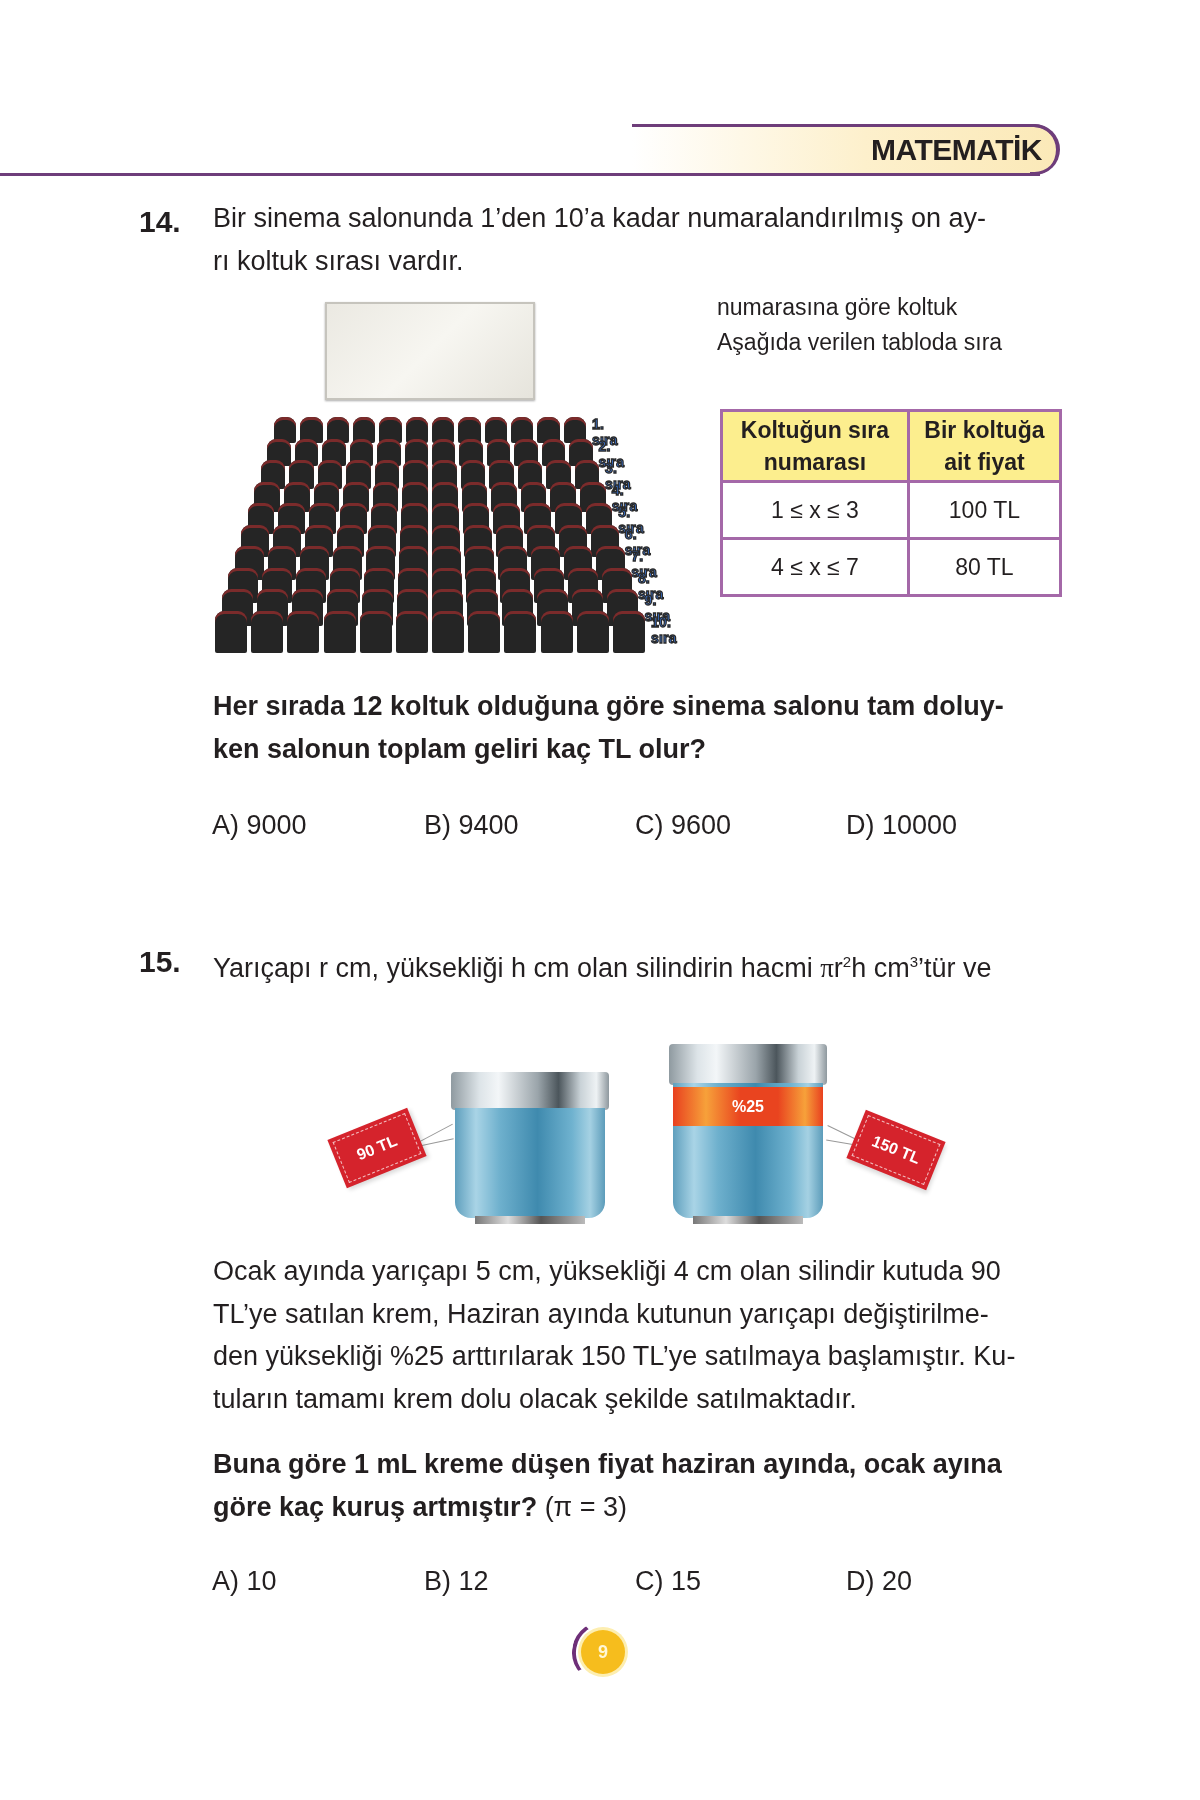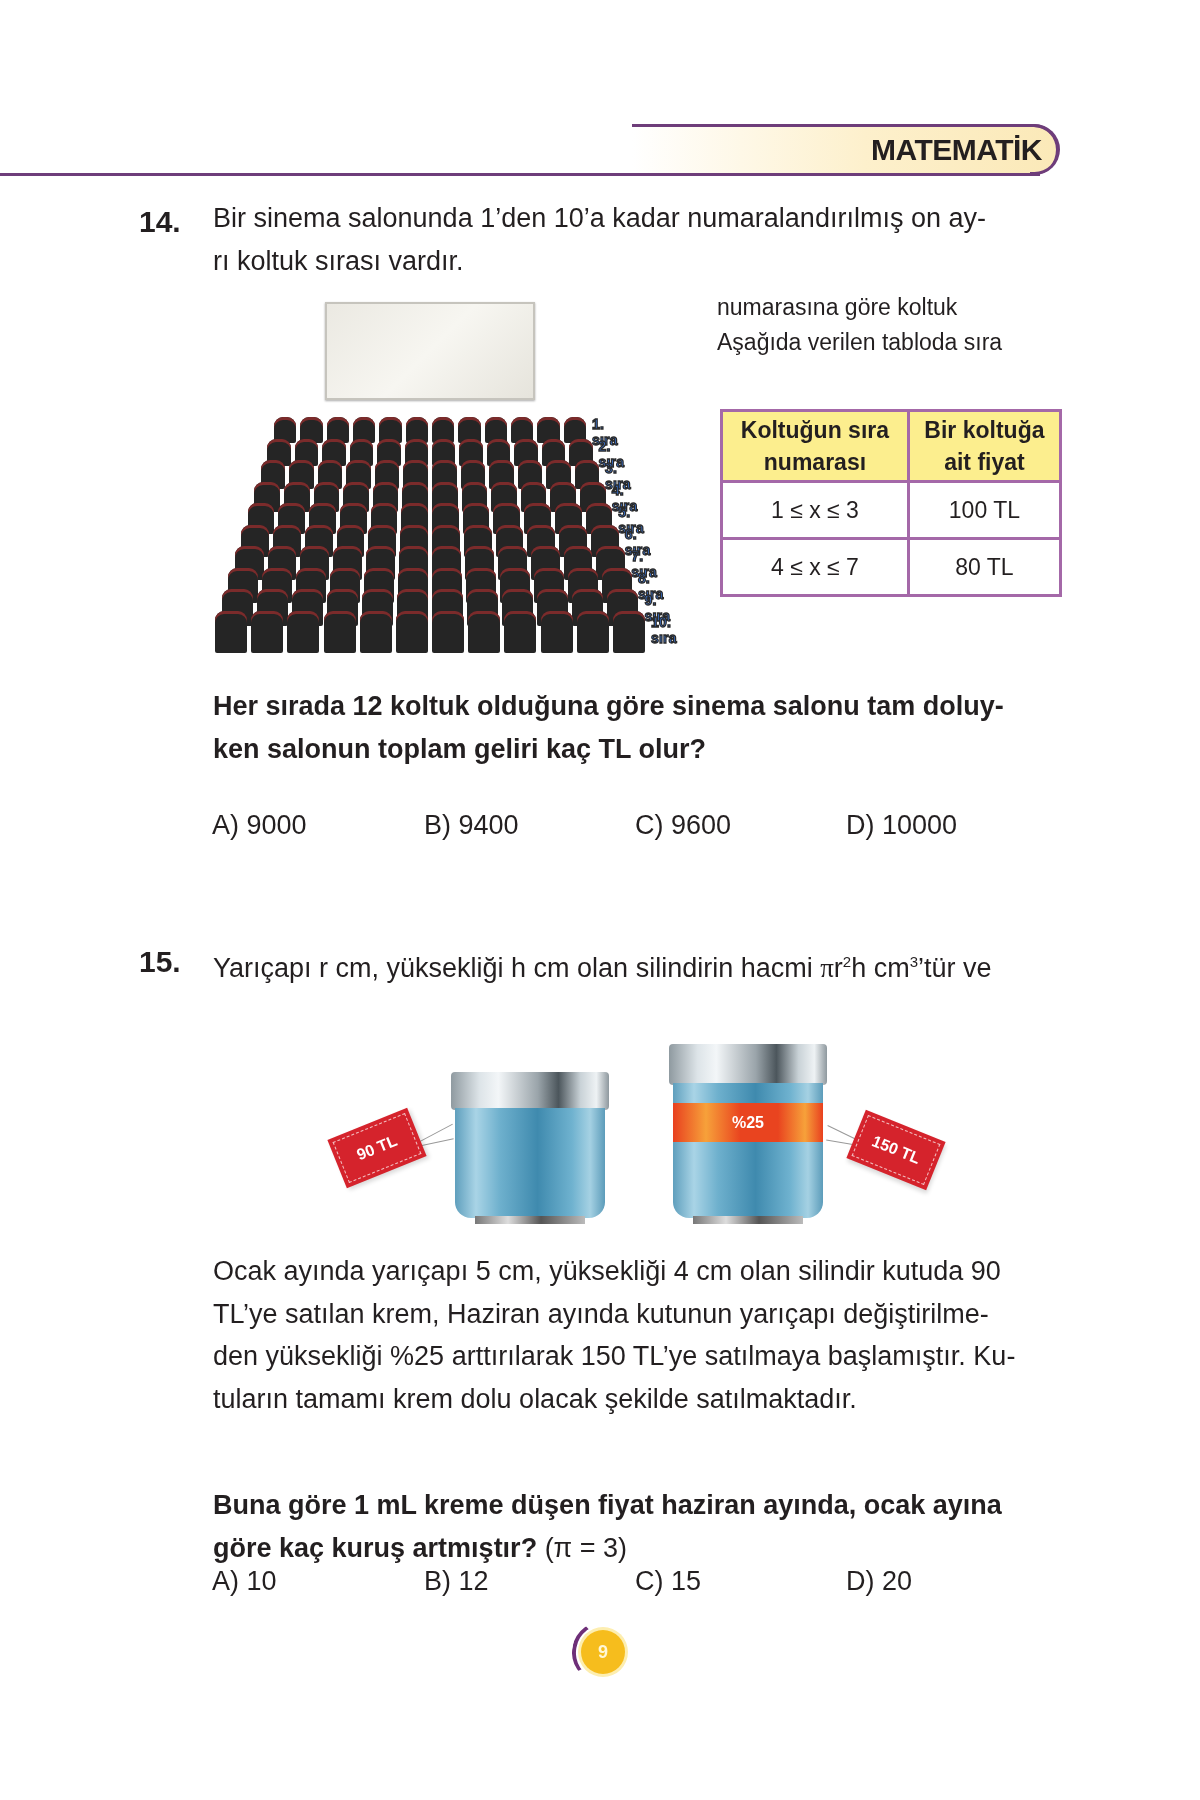--- a/index.html
+++ b/index.html
@@ -24,21 +24,21 @@
   
   .screen { left:325px; top:302px; width:210px; height:98px; background:linear-gradient(135deg,#ebe9e2,#f7f6f1 50%,#e6e4dc); border:2px solid #c6c4bd; box-sizing:border-box; box-shadow:0 1px 2px #aaa; }
   .seat { position:absolute; background:#252525; border-radius:9px 9px 2px 2px; box-shadow: inset 0 3px 0 #7b2b2b; }
   .row-label { position:absolute; font-size:14px; font-weight:bold; color:#3b82f6; -webkit-text-stroke:1.3px #2a2a2a; letter-spacing:0.2px; }
   
   .ans { font-size:27px; }
   
   .lid { position:absolute; background:linear-gradient(to right,#8f9aa0 0%,#dde4e8 18%,#f3f6f8 30%,#9aa4aa 55%,#4c565c 68%,#c9d2d7 82%,#eef2f4 92%,#8e989e 100%); border-radius:4px; }
   .body { position:absolute; background:linear-gradient(to right,#5f9fbd 0%,#a9d4e6 14%,#6eb0cd 30%,#3f8aae 55%,#6fb2cf 78%,#a5d1e3 90%,#5c9cba 100%); border-radius:0 0 16px 16px; }
   .base { position:absolute; background:linear-gradient(to right,#777,#ddd 30%,#555 60%,#bbb); }
-  .band { position:absolute; background:linear-gradient(to right,#e8401f 0%,#f7a13a 22%,#e9441f 45%,#e9441f 70%,#f7a13a 88%,#e8401f 100%); color:#fff; font-weight:bold; font-size:16px; text-align:center;margin-top:16px; }
+  .band { position:absolute; background:linear-gradient(to right,#e8401f 0%,#f7a13a 22%,#e9441f 45%,#e9441f 70%,#f7a13a 88%,#e8401f 100%); color:#fff; font-weight:bold; font-size:16px; text-align:center; }
   .tag { position:absolute; width:86px; height:52px; background:#d5232c; color:#fff; font-weight:bold; font-size:16px; display:flex; align-items:center; justify-content:center;
          outline:1px dashed rgba(255,255,255,0.7); outline-offset:-5px; box-shadow:2px 3px 4px rgba(0,0,0,0.15); }
   .string { position:absolute; height:1px; background:#999; }
   
   .pg-circle { left:581px; top:1630px; width:44px; height:44px; border-radius:50%; background:#f6bd1d; box-shadow:0 0 0 3px #fdeeb0; color:#fff7d6; font-weight:bold; font-size:18px; display:flex; align-items:center; justify-content:center; }
   .pg-arc { left:572px; top:1622px; width:58px; height:60px; border-radius:50%; border-left:4px solid #6e2f78; border-top:3px solid transparent; border-right:3px solid transparent; border-bottom:3px solid transparent; box-sizing:border-box; transform:rotate(10deg); }
 </style>
 </head>
 <body>
 
@@ -242,21 +242,21 @@
   <div class="tag" style="left:853px;top:1124px;transform:rotate(22deg);">150 TL</div>
 </div>
 
 <div class="abs txt" style="left:213px;top:1250px;width:880px;line-height:42.5px;">
   <div>Ocak ayında yarıçapı 5 cm, yüksekliği 4 cm olan silindir kutuda 90</div>
   <div>TL’ye satılan krem, Haziran ayında kutunun yarıçapı değiştirilme-</div>
   <div>den yüksekliği %25 arttırılarak 150 TL’ye satılmaya başlamıştır. Ku-</div>
   <div>tuların tamamı krem dolu olacak şekilde satılmaktadır.</div>
 </div>
 
-<div class="abs txt" style="left:213px;top:1484px;width:880px;">
+<div class="abs txt" style="left:213px;top:1443px;width:880px;">
   <div class="bold">Buna göre 1 mL kreme düşen fiyat haziran ayında, ocak ayına</div>
   <div><span class="bold">göre kaç kuruş artmıştır?</span><span> (π = 3)</span></div>
 </div>
 
 <div class="abs ans" style="left:212px;top:1566px;">A) 10</div>
 <div class="abs ans" style="left:424px;top:1566px;">B) 12</div>
 <div class="abs ans" style="left:635px;top:1566px;">C) 15</div>
 <div class="abs ans" style="left:846px;top:1566px;">D) 20</div>
 
 <div class="abs pg-arc"></div>

